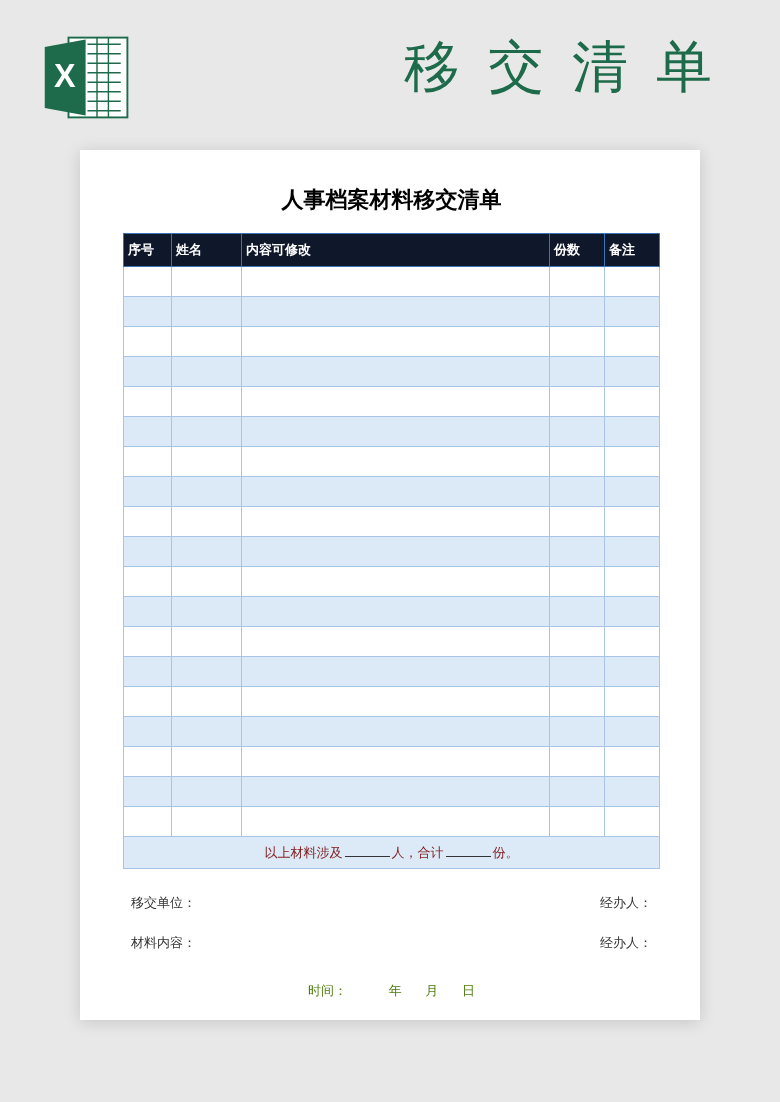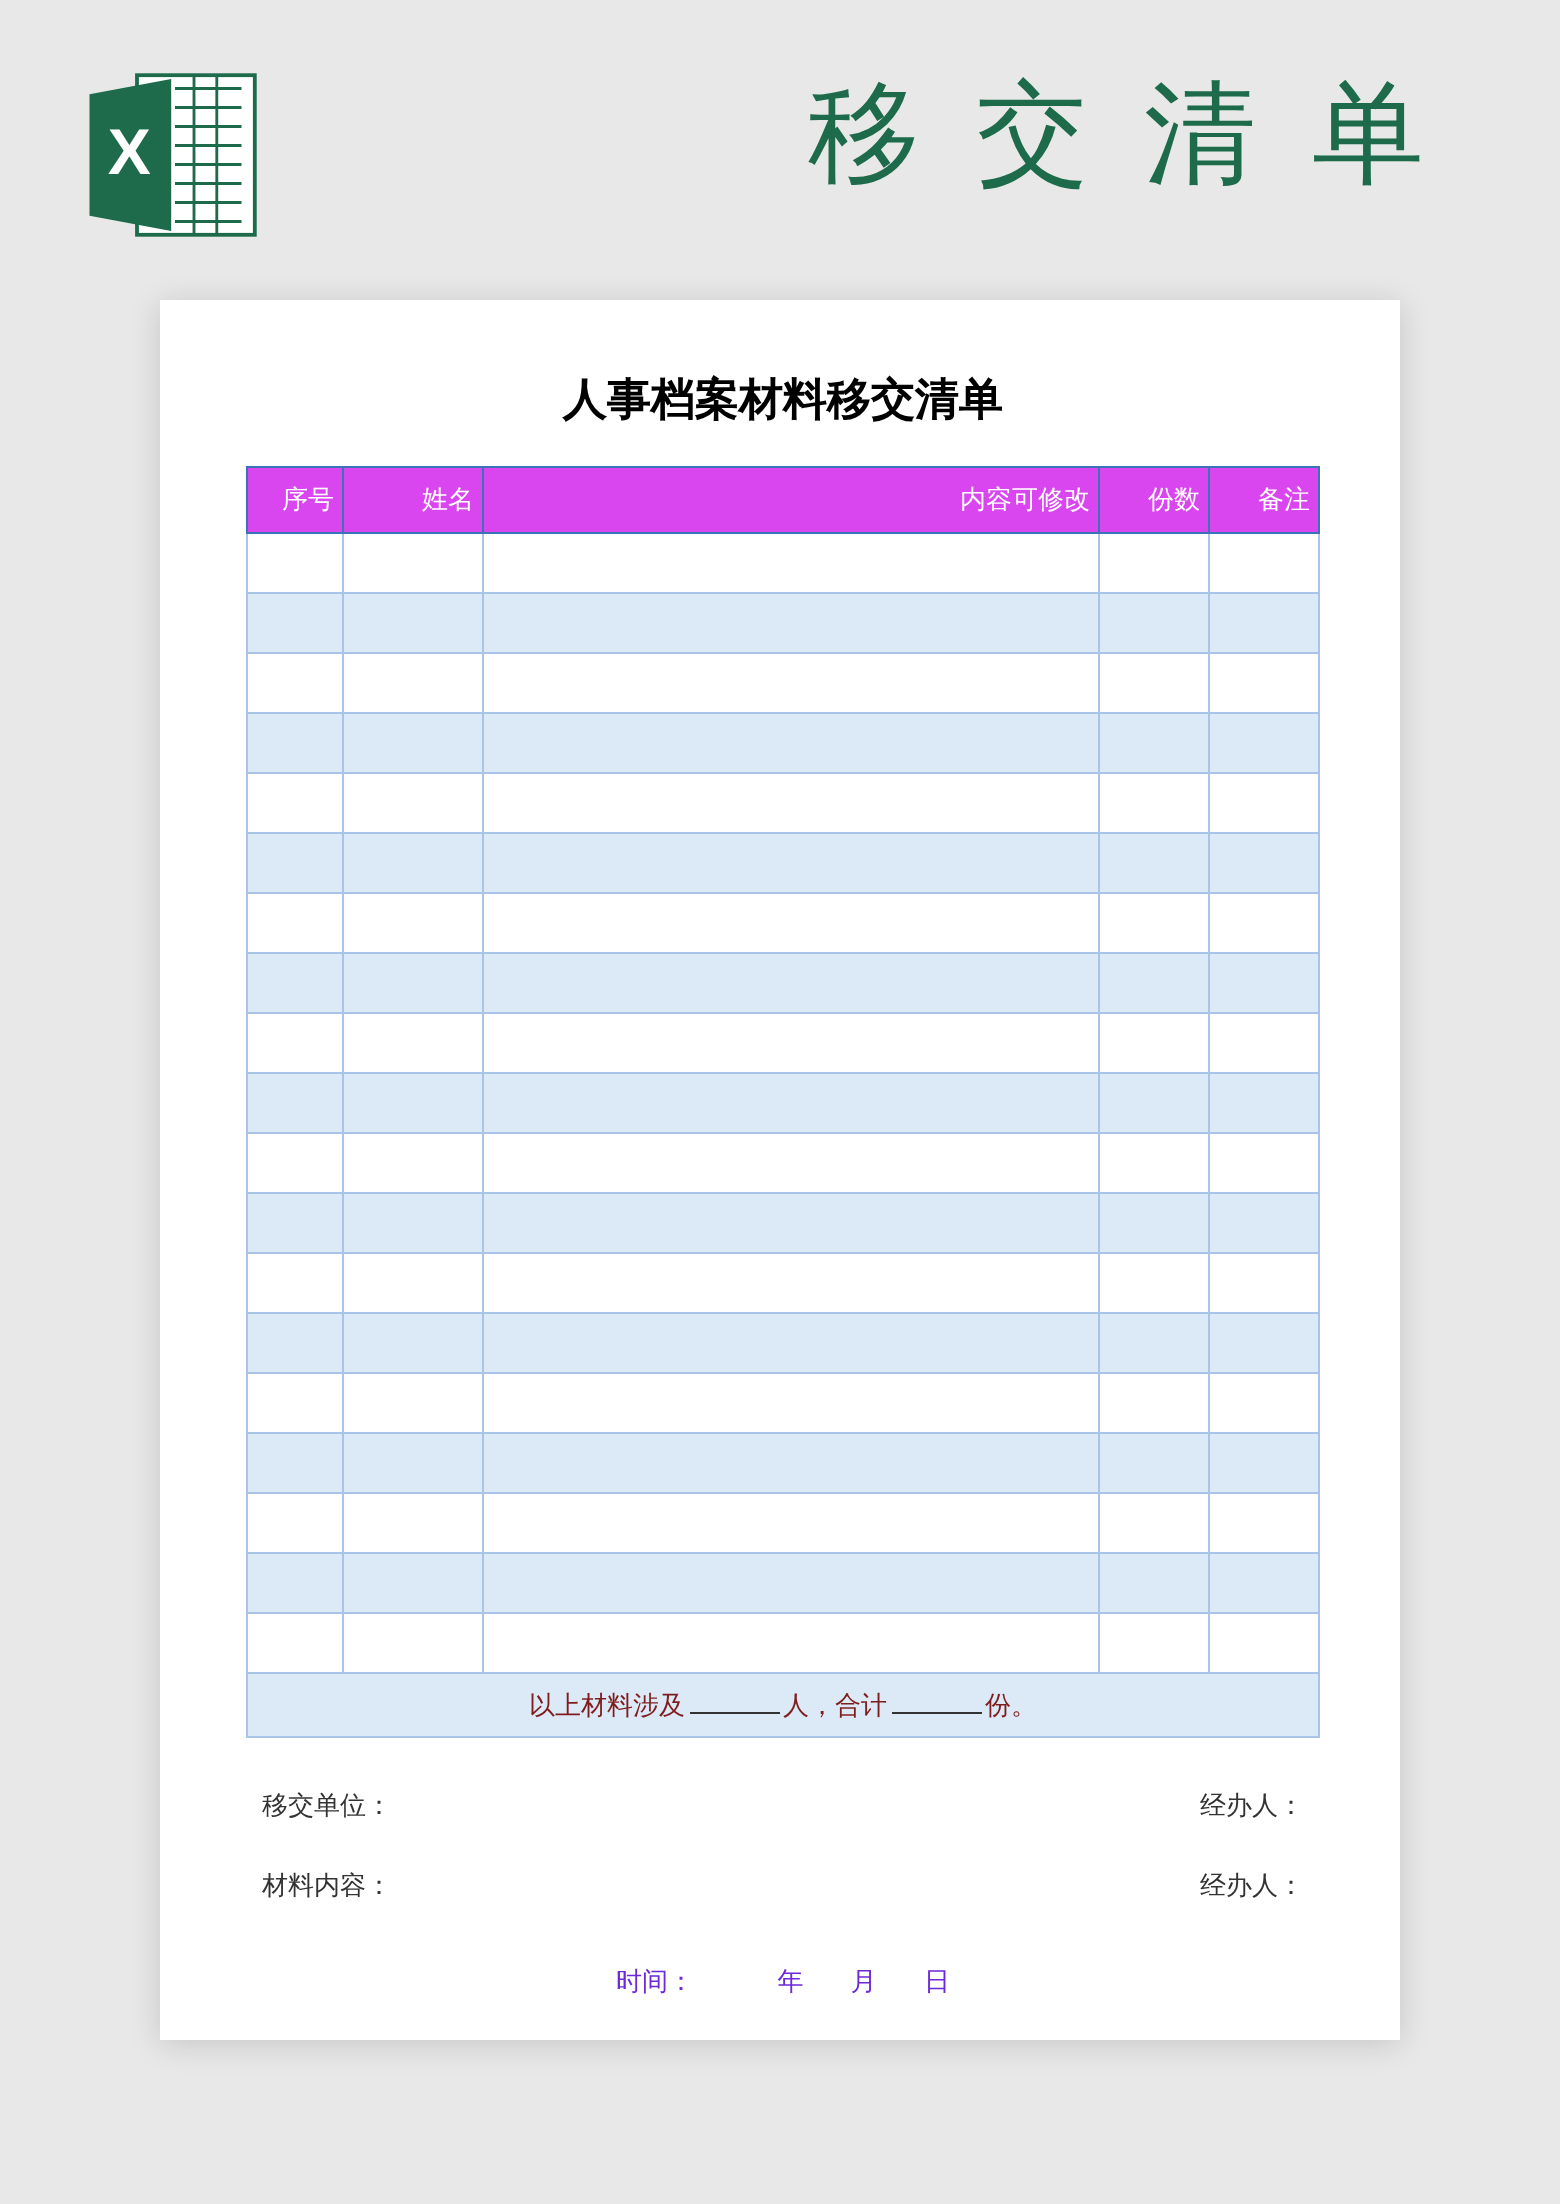--- a/index.html
+++ b/index.html
@@ -56,27 +56,27 @@
       font-size: 22px;
       font-weight: bold;
       color: #000;
       margin-bottom: 18px;
     }
     .table {
       width: 100%;
       border-collapse: collapse;
     }
     .table th {
-      background: #d946ef;
+      background: #0f172a;
       color: white;
-      font-weight: normal;
+      font-weight: bold;
       font-size: 13px;
       padding: 7px 4px;
       border: 1px solid #3b73b9;
-      text-align: right;
+      text-align: left;
     }
     .table td {
       border: 1px solid #a8c5e8;
       height: 30px;
       font-size: 12px;
     }
     .table tr.alt td {
       background: #dce9f7;
     }
     .col-seq { width: 48px; }
@@ -107,21 +107,21 @@
     .footer-row {
       display: flex;
       justify-content: space-between;
       margin-bottom: 22px;
       padding: 0 8px;
     }
     .footer-date {
       text-align: center;
       margin-top: 30px;
       font-size: 13px;
-      color: #6d28d9;
+      color: #4d7c0f;
     }
     .footer-date span { margin: 0 10px; }
   </style>
 </head>
 <body>
 
 <div class="header-area">
   <div class="excel-icon">
     <svg viewBox="0 0 100 100">
       <rect x="30" y="8" width="62" height="84" fill="#ffffff" stroke="#1d6b4a" stroke-width="2"></rect>

